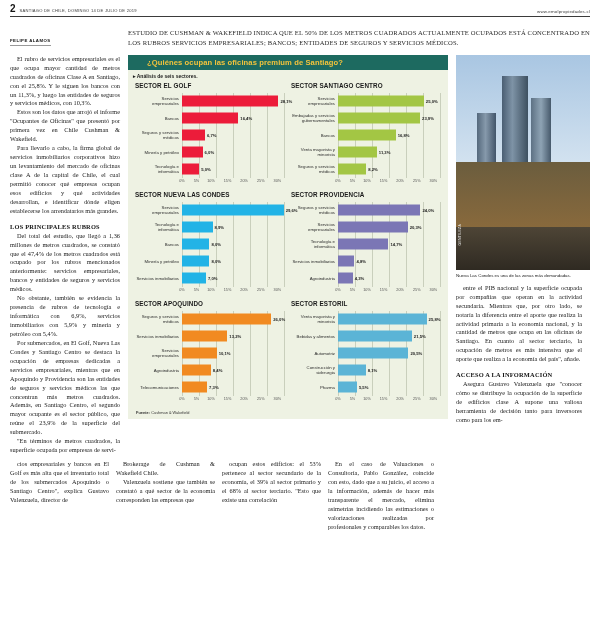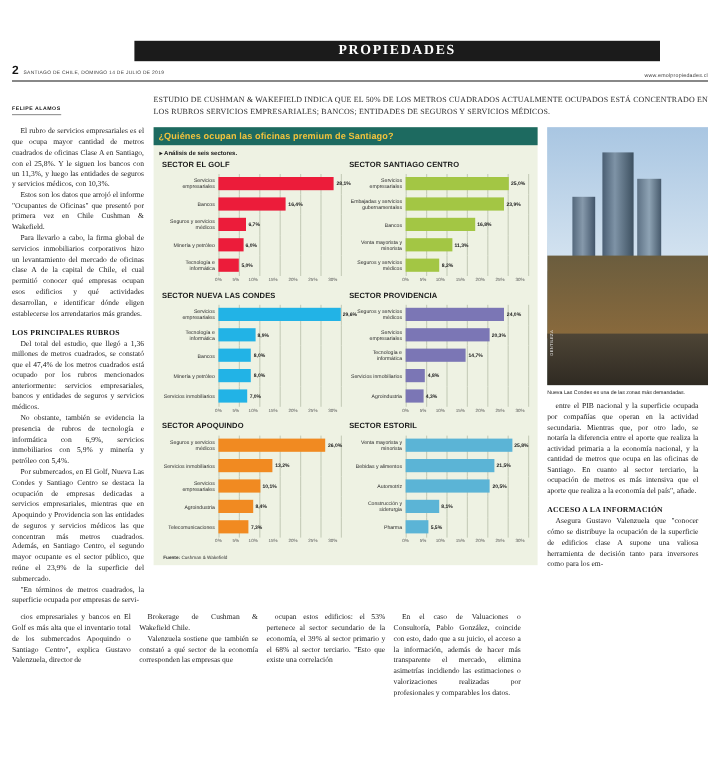--- a/index.html
+++ b/index.html
@@ -65,21 +65,21 @@
   .bodytext p.first{text-indent:7px;}
   .subhead{
     font-family:"Liberation Serif",serif;font-weight:bold;font-size:6.4px;
     margin:7px 0 2px 0;letter-spacing:.2px;
   }
 
   
   .info{background:#eef2e3;border:0;}
   .info-head{
     background:#1d6a60;color:#f3c33c;font-family:"Liberation Sans",sans-serif;
-    font-weight:bold;font-size:7.6px;padding:3px 4px;letter-spacing:.1px;
+    font-weight:bold;font-size:7.6px;padding:3px 19px;letter-spacing:.1px;
   }
   .info-sub{
     font-family:"Liberation Sans",sans-serif;font-weight:bold;font-size:5px;
     padding:3px 5px 1px 5px;color:#1a1a1a;
   }
   .charts-grid{display:flex;flex-wrap:wrap;padding:0 4px 3px 4px;}
   .chart{width:50%;box-sizing:border-box;padding:2px 3px 6px 3px;}
   .chart-title{
     font-family:"Liberation Sans",sans-serif;font-weight:bold;font-size:6.3px;
     color:#1a1a1a;margin-bottom:4px;letter-spacing:.1px;
@@ -149,23 +149,20 @@
   .bb-col p{
     margin:0;font-family:"Liberation Serif",serif;font-size:6.3px;line-height:1.42;
     text-align:justify;text-indent:7px;color:#1a1a1a;
   }
 </style>
 </head>
 <body>
 
 <div class="page">
 
-  <div class="masthead">
-    <div class="masthead-title">PROPIEDADES</div>
-  </div>
 
   <div class="folio-row">
     <div class="folio-left">
       <span class="folio-num">2</span>
       <span class="folio-date">SANTIAGO DE CHILE, DOMINGO 14 DE JULIO DE 2019</span>
     </div>
     <div class="folio-right">www.emolpropiedades.cl</div>
   </div>
 
 

